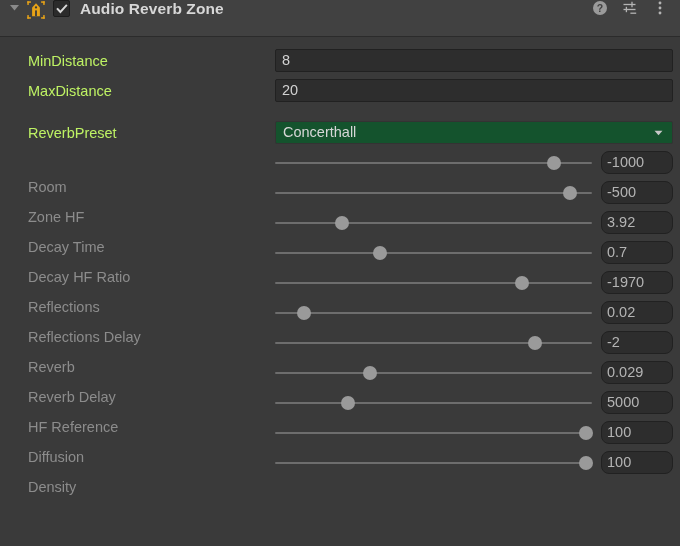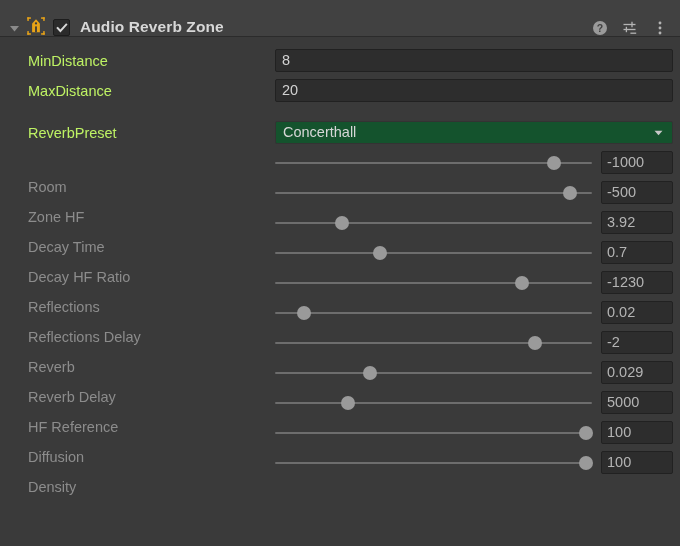--- a/index.html
+++ b/index.html
@@ -22,21 +22,21 @@
     position: relative;
     box-sizing: border-box;
   }
 
   
   .component-header {
     height: 37px;
     background: #414141;
     border-bottom: 1px solid #2b2b2b;
     display: flex;
-    align-items: flex-end;
+    align-items: flex-start;
     padding: 0 10px 0 7px;
     box-sizing: border-box;
   }
   .foldout-arrow {
     width: 15px;
     height: 15px;
     flex: 0 0 auto;
     display: flex;
     align-items: center;
     justify-content: center;
@@ -198,21 +198,21 @@
 
   
   .value-field {
     position: absolute;
     left: 601px;
     width: 72px;
     height: 23px;
     top: 3px;
     background: #2d2d2d;
     border: 1px solid #212121;
-    border-radius: 2px;
+    border-radius: 8px;
     box-sizing: border-box;
     color: #b4b4b4;
     font-size: 14.5px;
     line-height: 21px;
     padding-left: 5px;
     white-space: nowrap;
     overflow: hidden;
   }
 </style>
 </head>
@@ -344,21 +344,21 @@
           <div class="slider-thumb" style="left: 33%;"></div>
         </div>
         <div class="value-field">0.7</div>
       </div>
       <div class="row dim">
         <div class="row-label">Reflections</div>
         <div class="slider">
           <div class="slider-track"></div>
           <div class="slider-thumb" style="left: 78%;"></div>
         </div>
-        <div class="value-field">-1230</div>
+        <div class="value-field">-1970</div>
       </div>
       <div class="row dim">
         <div class="row-label">Reflections Delay</div>
         <div class="slider">
           <div class="slider-track"></div>
           <div class="slider-thumb" style="left: 9%;"></div>
         </div>
         <div class="value-field">0.02</div>
       </div>
       <div class="row dim">

